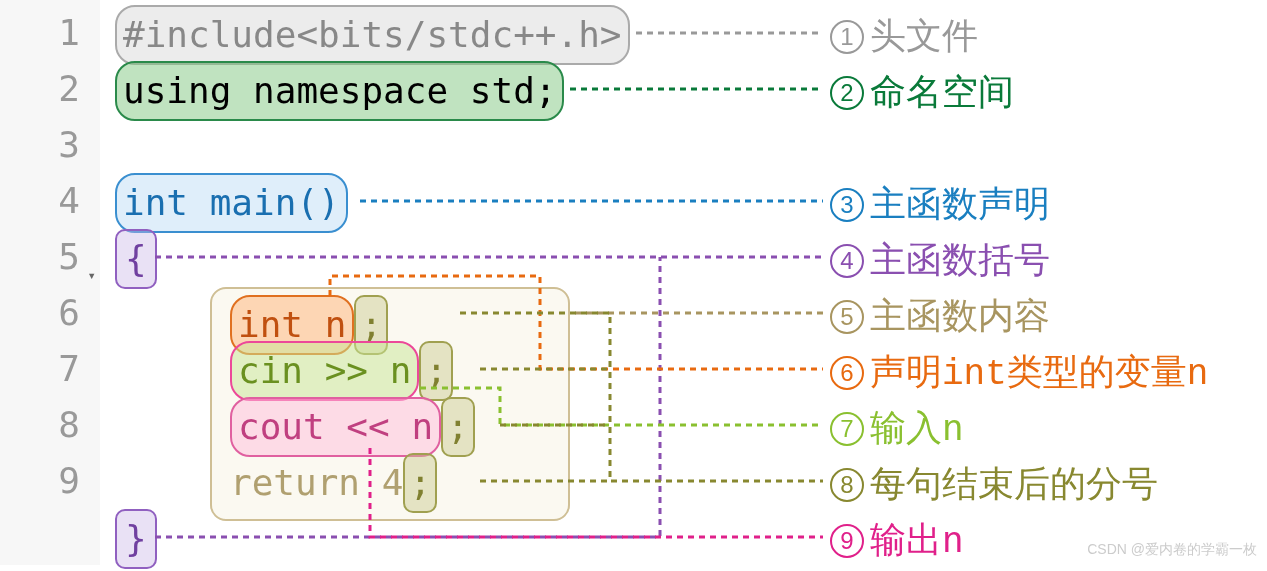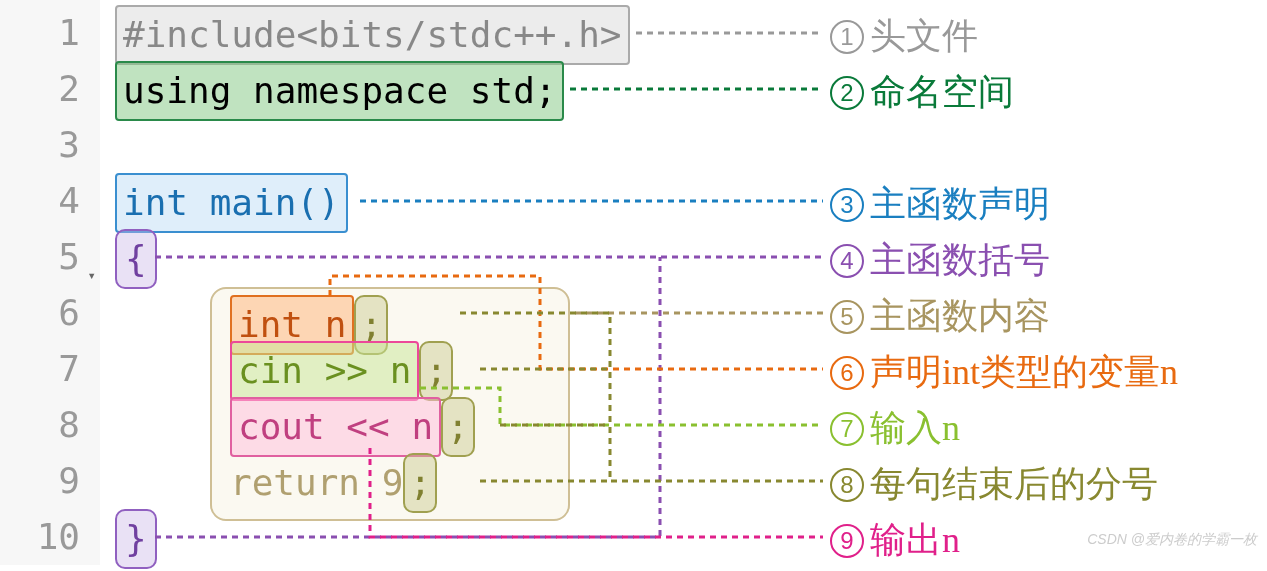--- a/index.html
+++ b/index.html
@@ -6,81 +6,80 @@
   body { font-family: 'Consolas', 'Monaco', monospace; background: #fff; width: 1267px; height: 571px; position: relative; overflow: hidden; }
   
   .editor { position: relative; display: flex; }
   .gutter { background: #f7f7f7; width: 100px; padding-top: 5px; }
   .line-num { height: 56px; line-height: 56px; text-align: right; padding-right: 20px; font-size: 36px; color: #999; position: relative; }
   .fold-marker { position: absolute; right: 4px; top: 18px; font-size: 14px; color: #666; }
   .code-area { flex: 1; padding-top: 5px; position: relative; }
   .code-line { height: 56px; line-height: 56px; font-size: 36px; padding-left: 15px; white-space: pre; position: relative; }
   
   
-  .hl { display: inline-block; border-radius: 4px; padding: 0 6px; position: relative; }
+  .hl { display: inline-block; border-radius: 20px; padding: 0 6px; position: relative; }
   .hl-gray { background: rgba(200,200,200,0.35); border: 2px solid #aaa; color: #888; }
   .hl-green { background: rgba(130,200,130,0.5); border: 2px solid #2a8a4a; color: #000000; }
   .hl-blue { background: rgba(150,200,240,0.3); border: 2px solid #3a8fd0; color: #1a6fb0; text-align: right; }
   .hl-purple-br { background: rgba(200,180,230,0.4); border: 2px solid #9060c0; color: #7040a0; display:inline-block; border-radius:10px; padding:0 8px;}
   .hl-orange { background: rgba(255,180,120,0.5); border: 2px solid #e07020; color: #c05010; margin-top: 10px; }
   .hl-lime { background: rgba(200,230,150,0.5); border: 2px solid #ec4899; color: #6a9020; }
   .hl-pink { background: rgba(255,190,220,0.5); border: 2px solid #e060a0; color: #c04080; }
   .hl-tan { color: #b0a070; }
   .hl-olive-sm { background: rgba(200,200,140,0.45); border: 2px solid #a0a050; color: #808030; border-radius:10px; padding:0 4px; display:inline-block;}
   
   .body-box { position:absolute; border: 2px solid #cfbf95; background: rgba(240,230,200,0.25); border-radius: 16px; }
   
   
   .annot { position: absolute; font-size: 36px; display: flex; align-items: center; }
   .annot .num { display:inline-block; width:34px; height:34px; border-radius:50%; border:2px solid currentColor; text-align:center; line-height:30px; font-size:24px; margin-right:6px; font-family: sans-serif;}
-  .annot-text { font-family: Liberation Serif, serif; }
+  .annot-text { font-family: Liberation Mono, monospace; }
   
   .c-gray { color:#999; }
   .c-green { color:#0a7a3a; }
   .c-blue { color:#1a7fc0; }
   .c-purple { color:#8a4fb0; }
   .c-tan { color:#a89560; }
   .c-orange { color:#e86a10; }
   .c-lime { color:#8ac030; }
   .c-olive { color:#888830; }
   .c-magenta { color:#e0208a; }
   
   svg.connector { position:absolute; top:0; left:0; pointer-events:none; }
   
-  .watermark { position:absolute; right:10px; bottom:22px; font-size:14px; color:#ccc; font-family:'Microsoft YaHei',sans-serif;font-style:italic; }
+  .watermark { position:absolute; right:10px; bottom:12px; font-size:14px; color:#ccc; font-family:'Microsoft YaHei',sans-serif; }
 </style>
 </head>
 <body>
 
 <div class="editor">
   <div class="gutter">
     <div class="line-num">1</div>
     <div class="line-num">2</div>
     <div class="line-num">3</div>
     <div class="line-num">4</div>
     <div class="line-num"><span>5</span><span class="fold-marker">▾</span></div>
     <div class="line-num">6</div>
     <div class="line-num">7</div>
     <div class="line-num">8</div>
     <div class="line-num">9</div>
-    <div class="line-num">10</div>
   </div>
   <div class="code-area">
 
     <div class="body-box" style="left:110px; top:287px; width:360px; height:234px;"></div>
 
     <div class="code-line"><span class="hl hl-gray">#include&lt;bits/stdc++.h&gt;</span></div>
     <div class="code-line"><span class="hl hl-green">using namespace std;</span></div>
     <div class="code-line"></div>
     <div class="code-line"><span class="hl hl-blue">int main()</span></div>
     <div class="code-line"><span class="hl-purple-br">{</span></div>
     <div class="code-line" style="padding-left:130px;"><span class="hl hl-orange">int n</span><span class="hl-olive-sm">;</span></div>
     <div class="code-line" style="padding-left:130px;"><span class="hl hl-lime">cin &gt;&gt; n</span><span class="hl-olive-sm">;</span></div>
     <div class="code-line" style="padding-left:130px;"><span class="hl hl-pink">cout &lt;&lt; n</span><span class="hl-olive-sm">;</span></div>
-    <div class="code-line" style="padding-left:130px;"><span class="hl-tan">return 9</span><span class="hl-olive-sm">;</span></div>
+    <div class="code-line" style="padding-left:130px;"><span class="hl-tan">return 4</span><span class="hl-olive-sm">;</span></div>
     <div class="code-line"><span class="hl-purple-br">}</span></div>
   </div>
 </div>
 
 <div class="annot c-gray" style="left:830px; top:12px;">
     <span class="num">1</span>
     <span class="annot-text">头文件</span>
   </div>
 <div class="annot c-green" style="left:830px; top:68px;">
     <span class="num">2</span>

